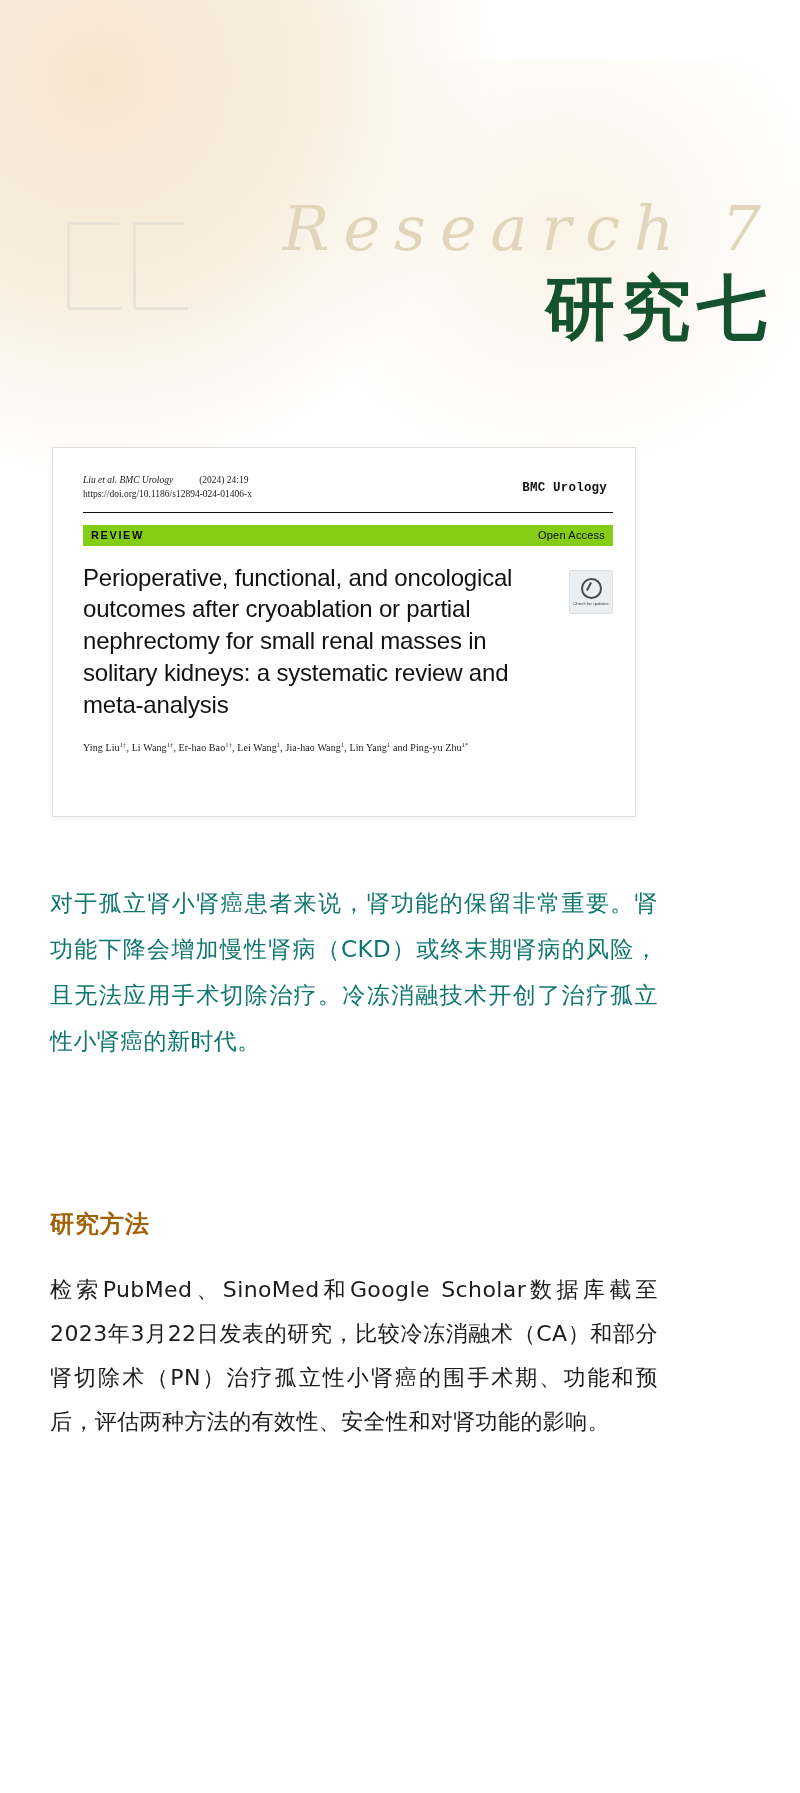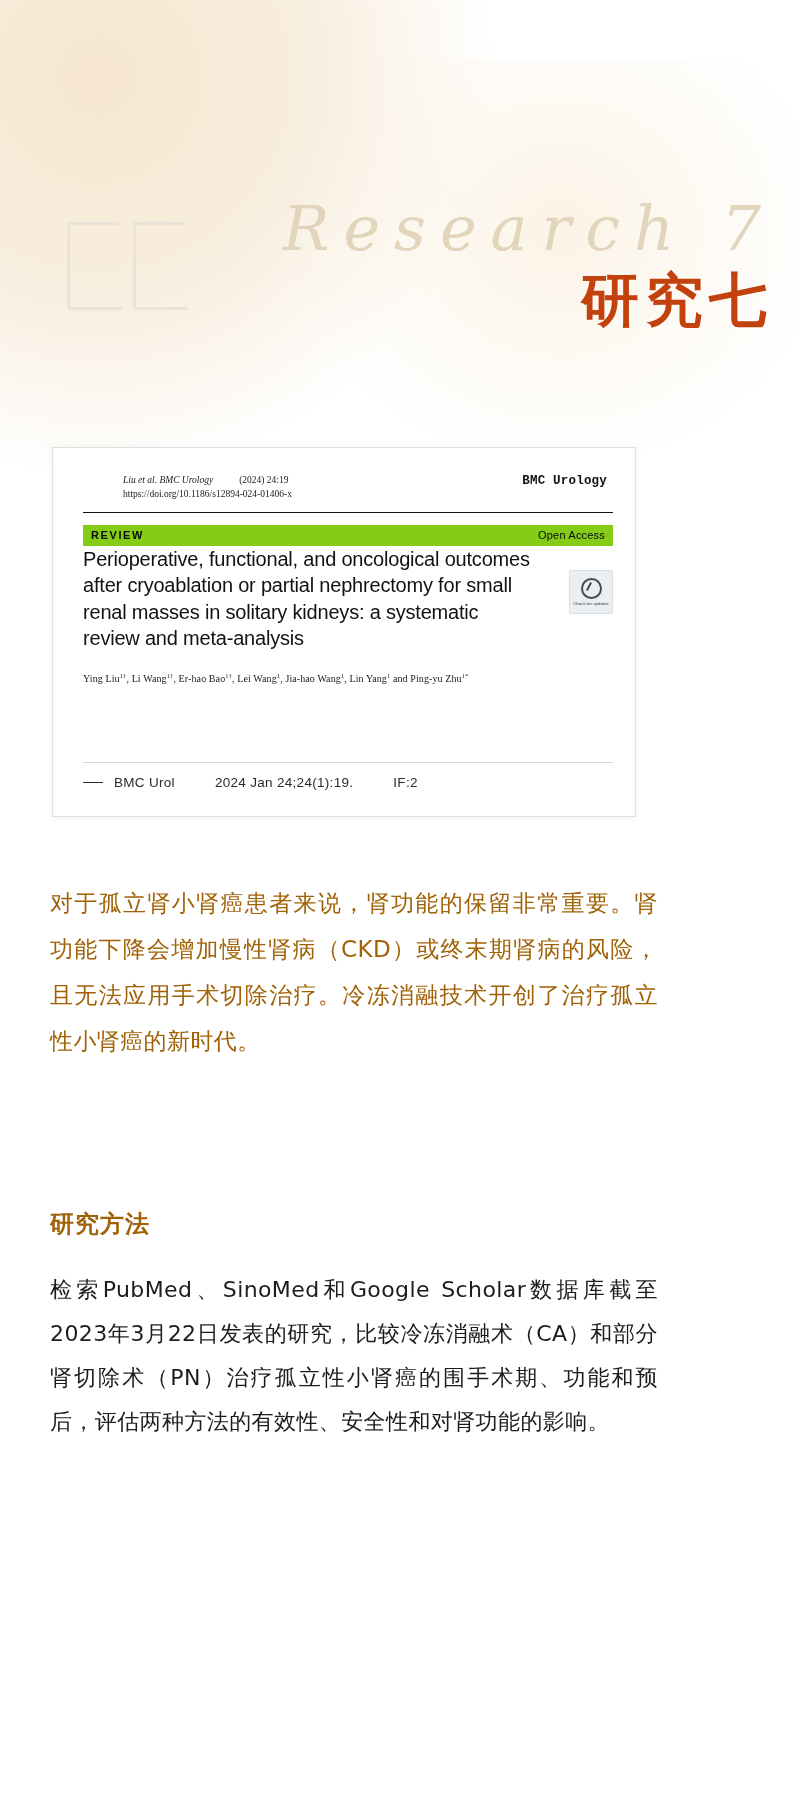--- a/index.html
+++ b/index.html
@@ -83,24 +83,24 @@
     letter-spacing: 14px;
     color: #e2d5bb;
     white-space: nowrap;
     font-weight: 400;
   }
   .cn-title {
     position: absolute;
     right: 38px;
     top: 82px;
     font-family: Liberation Mono, monospace;
-    font-size: 58px;
+    font-size: 70px;
     font-weight: 700;
     letter-spacing: 6px;
-    color: #c2410c;
+    color: #14532d;
     white-space: nowrap;
   }
 
   
   .paper-card {
     position: absolute;
     left: 52px;
     top: 447px;
     width: 584px;
     height: 370px;
@@ -111,22 +111,21 @@
   }
   .paper-inner {
     position: absolute;
     left: 30px;
     right: 22px;
     top: 26px;
   }
   .paper-topline {
     display: flex;
     justify-content: space-between;
-    align-items: flex-start;
-    margin-left: 40px;
+    align-items: center;
   }
   .paper-cite {
     font-family: "Liberation Serif", serif;
     font-size: 9.5px;
     color: #1a1a1a;
     line-height: 1.45;
   }
   .paper-cite .ital { font-style: italic; }
   .paper-cite .vol { padding-left: 26px; }
   .journal-name {
@@ -158,23 +157,23 @@
     color: #0b0b0b;
     letter-spacing: 1.6px;
   }
   .review-bar .right {
     font-size: 11px;
     font-weight: 400;
     color: #0b0b0b;
     letter-spacing: 0.2px;
   }
   .paper-title {
-    margin-top: 0;
+    margin-top: 16px;
     font-family: "Liberation Sans", sans-serif;
-    font-size: 20px;
+    font-size: 24px;
     line-height: 1.33;
     color: #121212;
     font-weight: 400;
     width: 452px;
     letter-spacing: -0.2px;
   }
   .check-updates {
     position: absolute;
     right: 0;
     top: 96px;
@@ -249,21 +248,21 @@
 
   
   .body-copy {
     position: absolute;
     left: 50px;
     top: 880px;
     width: 608px;
     font-family: "DejaVu Sans", sans-serif;
     font-size: 23px;
     line-height: 2.0;
-    color: #a16207;
+    color: #0f766e;
     letter-spacing: 0.4px;
     text-align: justify;
   }
   .section-head {
     position: absolute;
     left: 50px;
     top: 1208px;
     font-family: "DejaVu Sans", sans-serif;
     font-size: 24px;
     font-weight: 700;
@@ -319,28 +318,19 @@
     <div class="paper-title">Perioperative, functional, and oncological outcomes after cryoablation or partial nephrectomy for small renal masses in solitary kidneys: a systematic review and meta-analysis</div>
 
     <div class="check-updates">
       <div class="glyph"></div>
       <div class="cap">Check for updates</div>
     </div>
 
     <div class="authors">Ying Liu<sup>1†</sup>, Li Wang<sup>1†</sup>, Er-hao Bao<sup>1†</sup>, Lei Wang<sup>1</sup>, Jia-hao Wang<sup>1</sup>, Lin Yang<sup>1</sup> and Ping-yu Zhu<sup>1*</sup></div>
   </div>
 
-  <div class="paper-footer">
-    <div class="fline"></div>
-    <div class="frow">
-      <span class="dash"></span>
-      <span class="seg">BMC Urol</span>
-      <span class="seg">2024 Jan 24;24(1):19.</span>
-      <span class="seg">IF:2</span>
-    </div>
-  </div>
 </div>
 
 <div class="body-copy">对于孤立肾小肾癌患者来说，肾功能的保留非常重要。肾功能下降会增加慢性肾病（CKD）或终末期肾病的风险，且无法应用手术切除治疗。冷冻消融技术开创了治疗孤立性小肾癌的新时代。</div>
 
 <div class="section-head">研究方法</div>
 
 <div class="method-copy">检索PubMed、SinoMed和Google Scholar数据库截至2023年3月22日发表的研究，比较冷冻消融术（CA）和部分肾切除术（PN）治疗孤立性小肾癌的围手术期、功能和预后，评估两种方法的有效性、安全性和对肾功能的影响。</div>
 
 </body></html>

